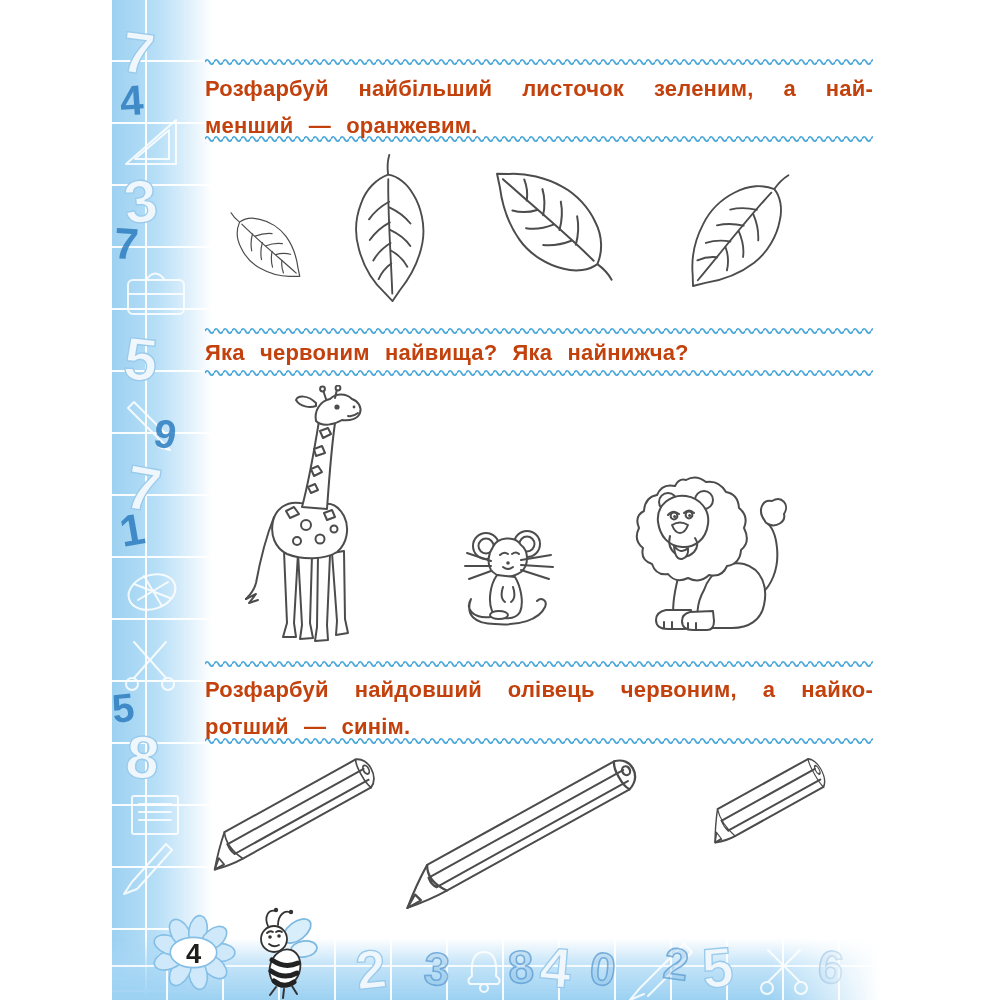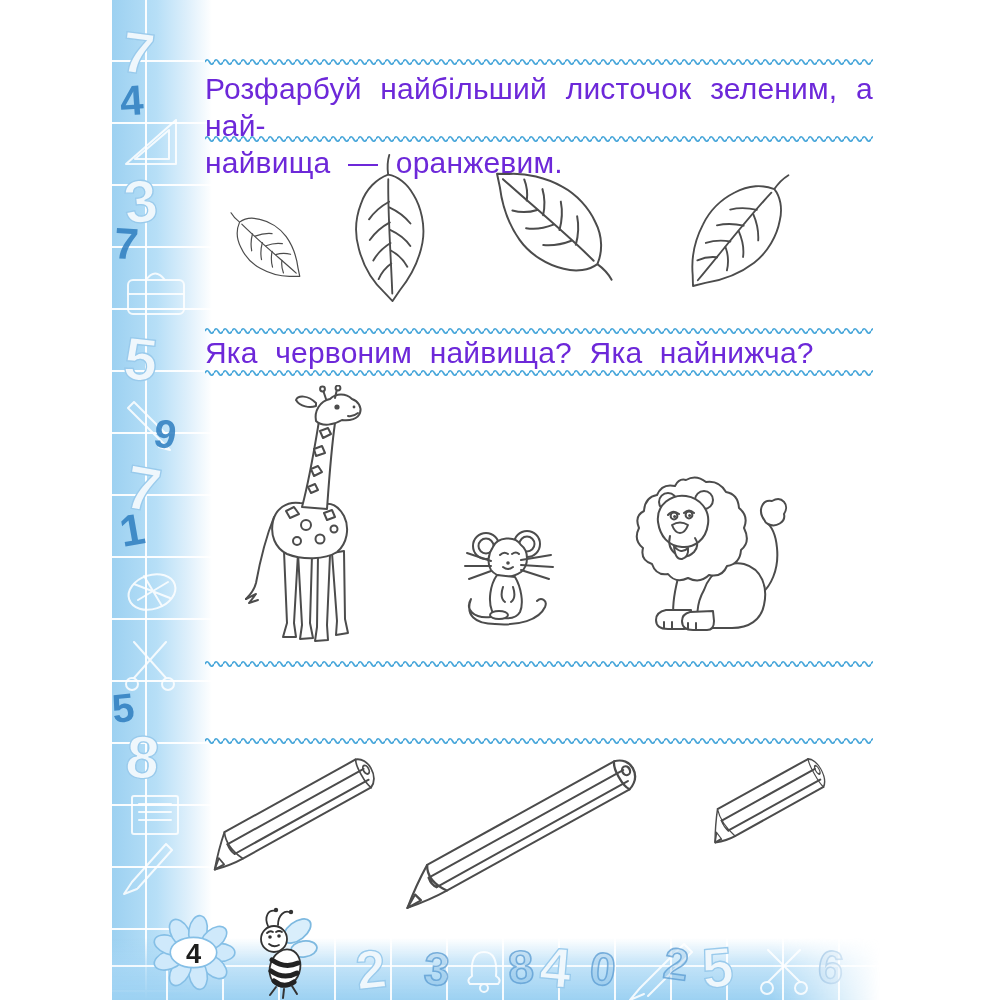--- a/index.html
+++ b/index.html
@@ -24,22 +24,22 @@
         text-shadow:0 0 1px #a8d3ee;}
   .dn.b{color:#2e7ec0;opacity:.85;font-weight:600;}
   .dn.o{color:rgba(120,175,220,.25);-webkit-text-stroke:1.6px rgba(90,155,210,.75);}
   .doodle{position:absolute;opacity:.9;}
   .doodle path,.doodle rect,.doodle circle,.doodle ellipse{stroke:rgba(255,255,255,.95);fill:none;stroke-width:2;stroke-linecap:round;stroke-linejoin:round;}
 
   
   .wavy{position:absolute;left:205px;width:668px;height:9px;}
 
   
-  .task{position:absolute;left:205px;width:668px;color:#6d28d9;
-        font-weight:normal;font-size:30px;line-height:37px;word-spacing:9px;letter-spacing:.2px;}
+  .task{position:absolute;left:205px;width:668px;color:#c2410c;
+        font-weight:bold;font-size:22px;line-height:37px;word-spacing:9px;letter-spacing:.2px;}
   .jline{text-align:justify;text-align-last:justify;}
 
   
   .art{position:absolute;}
   .art svg{display:block;}
   .ln{stroke:#4c4c4c;stroke-width:2;fill:#fff;stroke-linecap:round;stroke-linejoin:round;}
   .lnn{stroke:#4c4c4c;stroke-width:2;fill:none;stroke-linecap:round;stroke-linejoin:round;}
 
   .leaf1{left:235px;top:197px;transform:rotate(-48deg);}
   .leaf2{left:343px;top:153px;transform:rotate(-2deg);}
@@ -154,24 +154,28 @@
     </svg>
   <svg class="wavy" style="top:658px">
       <rect width="668" height="9" fill="url(#wv)"></rect>
     </svg>
   <svg class="wavy" style="top:735px">
       <rect width="668" height="9" fill="url(#wv)"></rect>
     </svg>
 
   <div class="task" style="top:70px">
     <div class="jline">Розфарбуй найбільший листочок зеленим, а най-</div>
-    <div>найвища — оранжевим.</div>
+    <div>менший — оранжевим.</div>
   </div>
   <div class="task" style="top:338px;line-height:30px">
     <div>Яка червоним найвища? Яка найнижча?</div>
+  </div>
+  <div class="task" style="top:671px">
+    <div class="jline">Розфарбуй найдовший олівець червоним, а найко-</div>
+    <div>ротший — синім.</div>
   </div>
 
   <div class="art leaf1">
     <svg width="60" height="96" viewBox="0 0 100 160">
         <use href="#leafshape"></use>
       </svg>
     </div>
   <div class="art leaf2">
     <svg width="94" height="150" viewBox="0 0 100 160">
         <use href="#leafshape"></use>

